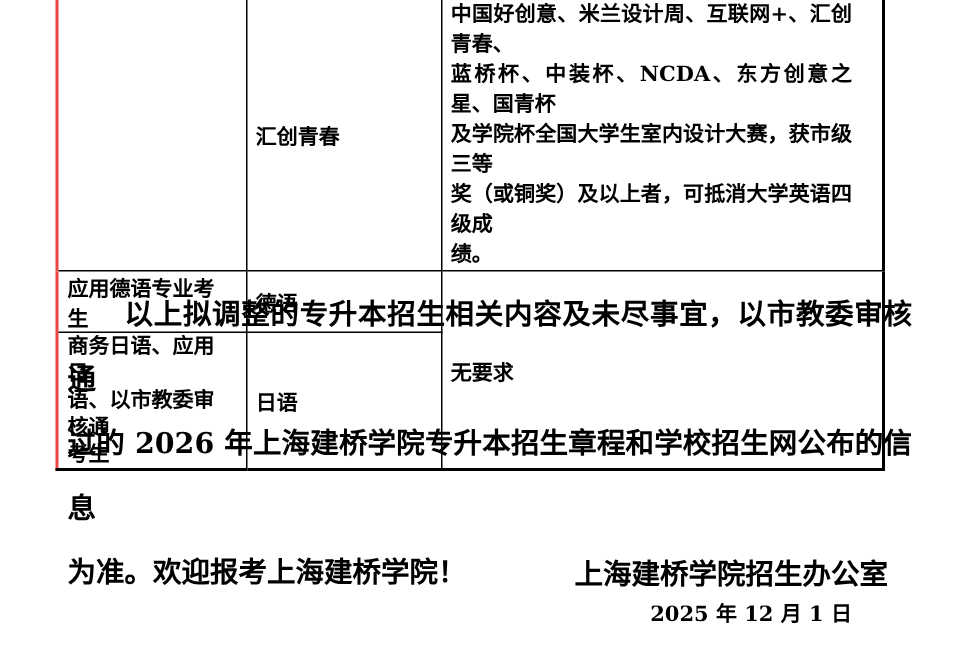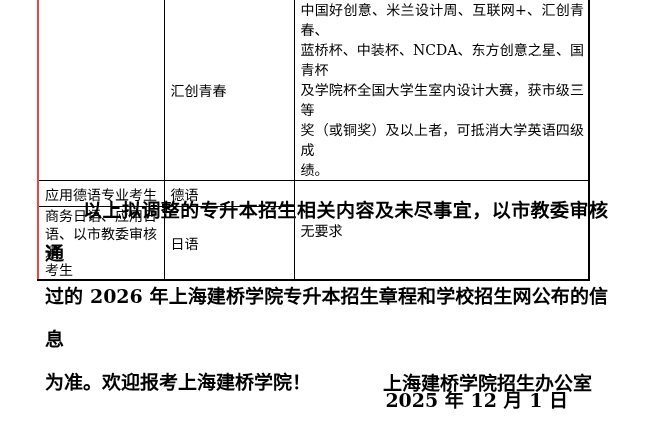--- a/index.html
+++ b/index.html
@@ -20,23 +20,23 @@
     position: absolute;
     left: 37px;
     top: 0;
     width: 551px;
     border-collapse: collapse;
     table-layout: fixed;
   }
   table.doc-table td {
     border: 1px solid #000;
     font-size: 14px;
-    font-weight: normal;
+    font-weight: bold;
     vertical-align: middle;
-    padding: 0 4px 0 6px;
+    padding: 0 20px 0 6px;
     overflow: hidden;
     margin-top: 28px;
   }
   tr.row-1 { height: 104px; }
   tr.row-2 { height: 26px; }
   tr.row-3 { height: 54px; }
   tr.row-1 td { border-top: none; }          
   table.doc-table td:first-child { border-left: 2px solid #ef4444; }
   table.doc-table td.b-right  { border-right: 2px solid #000; }
   table.doc-table td.b-bottom { border-bottom: 2px solid #000; }
@@ -75,23 +75,23 @@
   .signature {
     position: absolute;
     top: 372px;
     right: 57px;
     font-size: 19px;
     line-height: 22px;
     white-space: nowrap;
   }
   .date {
     position: absolute;
-    top: 389px;
+    top: 399px;
     right: 81px;
-    font-size: 19px;
+    font-size: 14px;
     line-height: 22px;
     white-space: nowrap;
   }
 </style>
 </head>
 <body>
 
 <div class="page">
 
   <table class="doc-table">

